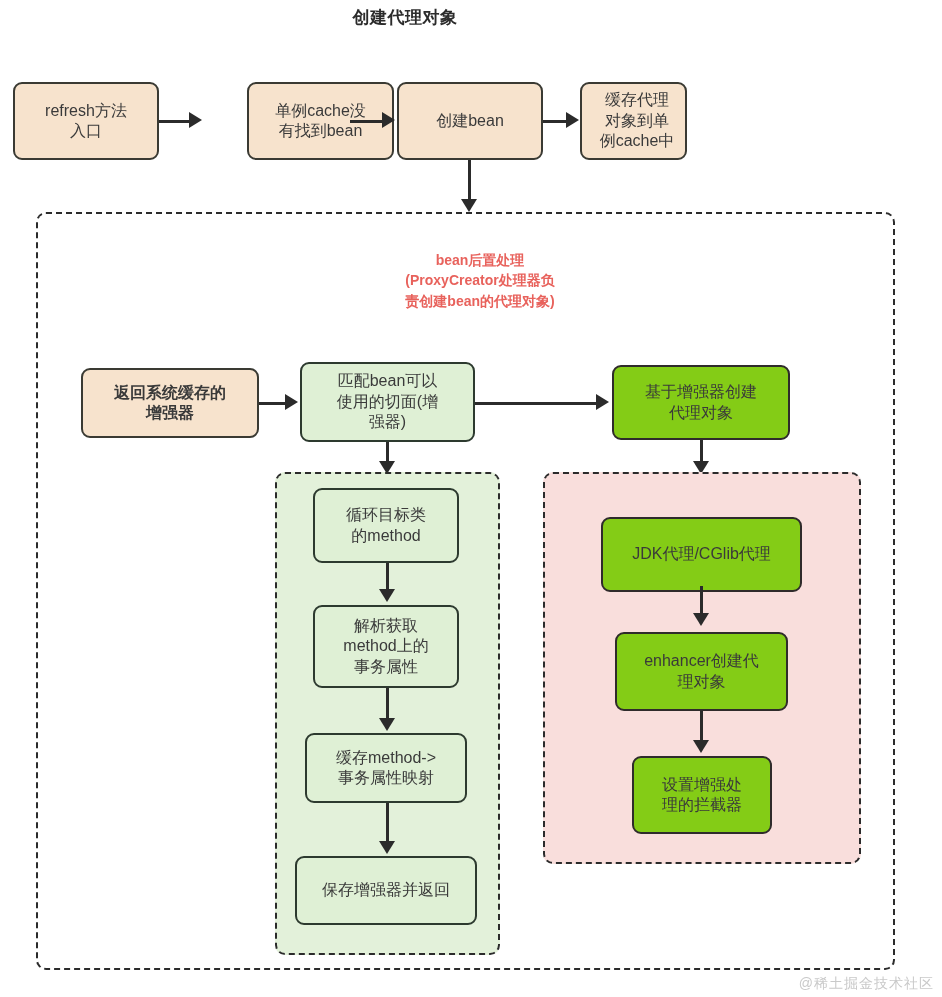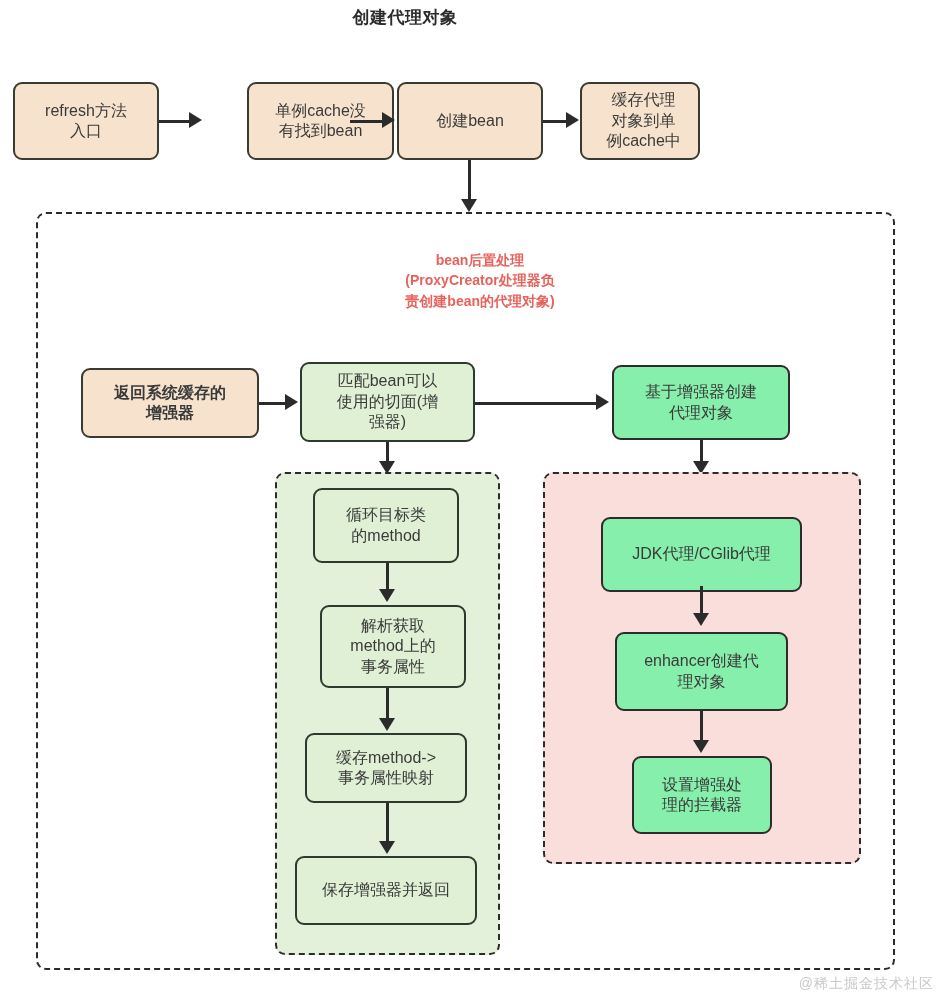--- a/index.html
+++ b/index.html
@@ -42,21 +42,21 @@
     justify-content: center;
     text-align: center;
     font-size: 16px;
     line-height: 1.28;
     color: #3a3a3a;
     padding: 4px 6px;
     white-space: pre-line;
   }
   .node.beige  { background: #f7e3cd; border-color: #3a3a33; }
   .node.green  { background: #dff0d5; border-color: #2d3a2f; }
-  .node.pink   { background: #86efac; border-color: #2f2b2b; }
+  .node.pink   { background: #84cc16; border-color: #2f2b2b; }
 
   
   .group {
     position: absolute;
     box-sizing: border-box;
     border: 2.5px dashed #2b2b2b;
     border-radius: 10px;
   }
   .group.outer   { background: transparent; }
   .group.green-g { background: #e3f1da; }
@@ -117,21 +117,21 @@
   <div class="diagram-title">创建代理对象</div>
 
   <div class="node beige" style="left:13px; top:82px; width:146px; height:78px;">refresh方法
 入口</div>
 
   <div class="node beige" style="left:203px; top:82px; width:147px; height:78px;margin-left:44px;">单例cache没
 有找到bean</div>
 
   <div class="node beige" style="left:397px; top:82px; width:146px; height:78px;">创建bean</div>
 
-  <div class="node beige" style="left:580px; top:82px; width:120px; height:78px;padding-left:13px;">缓存代理
+  <div class="node beige" style="left:580px; top:82px; width:107px; height:78px;padding-left:13px;">缓存代理
 对象到单
 例cache中</div>
 
   <div class="line-h" style="left:159px; top:120px; width:32px;"></div>
   <div class="arrow-r" style="left:189px; top:112px;"></div>
 
   <div class="line-h" style="left:350px; top:120px; width:33px;"></div>
   <div class="arrow-r" style="left:382px; top:112px;"></div>
 
   <div class="line-h" style="left:543px; top:120px; width:24px;"></div>
@@ -166,21 +166,21 @@
   <div class="arrow-d" style="left:379px; top:461px;"></div>
 
   <div class="line-v" style="left:700px; top:440px; height:24px;"></div>
   <div class="arrow-d" style="left:693px; top:461px;"></div>
 
   <div class="group green-g" style="left:275px; top:472px; width:225px; height:483px;"></div>
 
   <div class="node green" style="left:313px; top:488px; width:146px; height:75px;">循环目标类
 的method</div>
 
-  <div class="node green" style="left:313px; top:605px; width:146px; height:83px;margin-left:7px;">解析获取
+  <div class="node green" style="left:313px; top:605px; width:146px; height:83px;">解析获取
 method上的
 事务属性</div>
 
   <div class="node green" style="left:305px; top:733px; width:162px; height:70px;">缓存method-&gt;
 事务属性映射</div>
 
   <div class="node green" style="left:295px; top:856px; width:182px; height:69px;">保存增强器并返回</div>
 
   <div class="line-v" style="left:386px; top:563px; height:28px;"></div>
   <div class="arrow-d" style="left:379px; top:589px;"></div>

